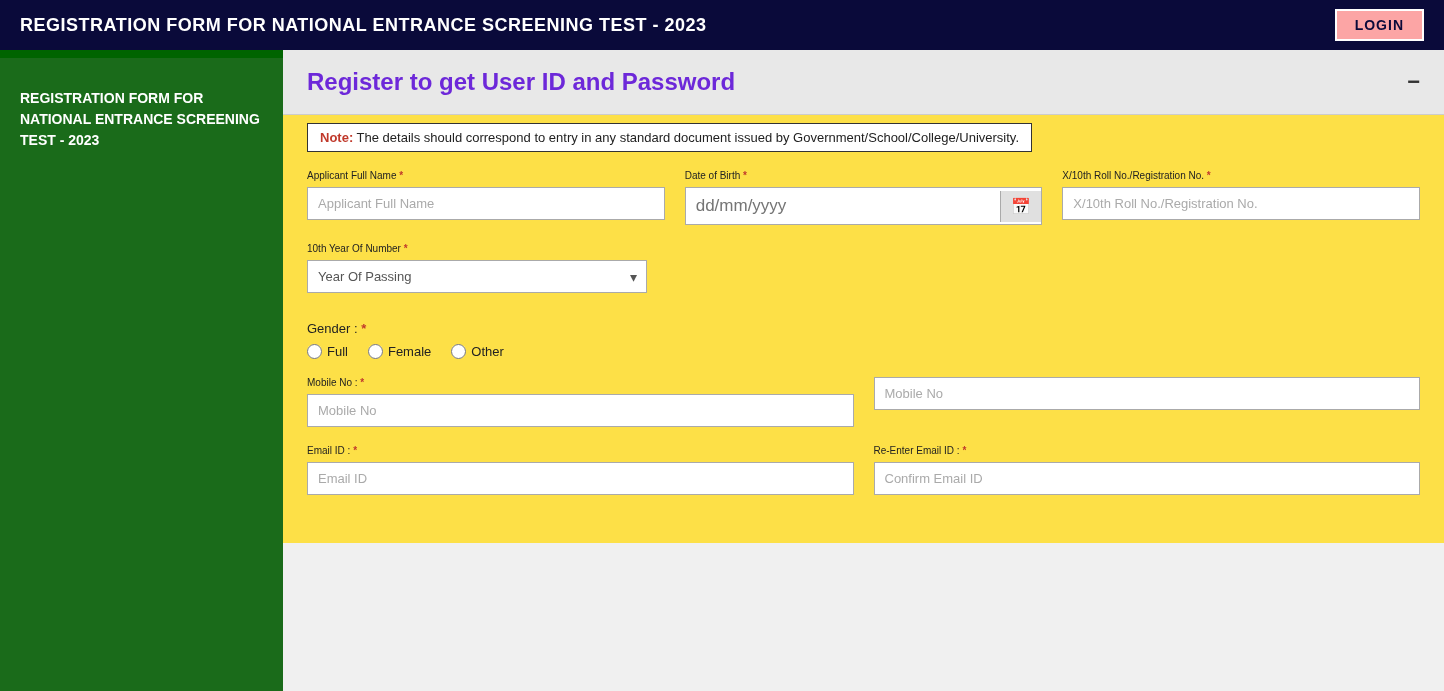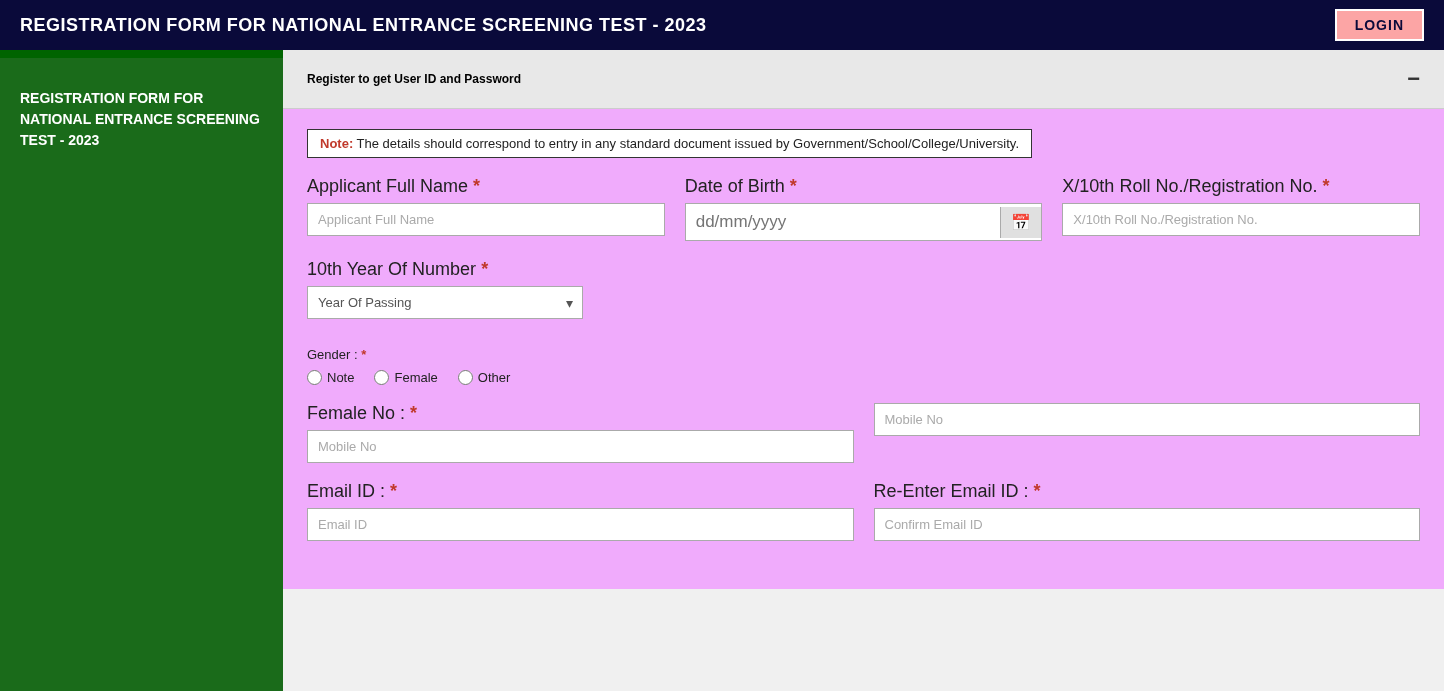--- a/index.html
+++ b/index.html
@@ -71,38 +71,38 @@
     
     .section-header {
       background: #e8e8e8;
       border-bottom: 1px solid #ccc;
       padding: 18px 24px;
       display: flex;
       align-items: center;
       justify-content: space-between;
     }
     .section-header-title {
-      font-size: 12px;
-      font-weight: bold;
-      color: #000000;
+      font-size: 24px;
+      font-weight: bold;
+      color: #6d28d9;
     }
     .collapse-btn {
       font-size: 22px;
       font-weight: bold;
       color: #333;
       background: none;
       border: none;
       cursor: pointer;
       line-height: 1;
     }
 
     
     .form-area {
-      background: #f0abfc;
-      padding: 20px 24px 30px 24px;
+      background: #fde047;
+      padding: 8px 24px 30px 24px;
     }
 
     
     .note-box {
       border: 1px solid #333;
       padding: 6px 12px;
       margin-bottom: 18px;
       font-size: 13px;
       color: #222;
       display: inline-block;
@@ -118,21 +118,21 @@
       display: flex;
       gap: 20px;
       margin-bottom: 18px;
     }
     .form-group {
       display: flex;
       flex-direction: column;
       flex: 1;
     }
     .form-label {
-      font-size: 18px;
+      font-size: 10px;
       color: #222;
       margin-bottom: 6px;
       font-weight: 500;
     }
     .required-star {
       color: #c0392b;
       font-weight: bold;
     }
     .form-input {
       border: 1px solid #aaa;
@@ -173,21 +173,21 @@
       justify-content: center;
     }
     .calendar-icon {
       font-size: 16px;
       color: #555;
     }
 
     
     .form-select-wrapper {
       position: relative;
-      width: 276px;
+      width: 340px;
     }
     .form-select {
       width: 100%;
       border: 1px solid #aaa;
       padding: 8px 30px 8px 10px;
       font-size: 13px;
       color: #555;
       background: #fff;
       appearance: none;
       outline: none;
@@ -332,38 +332,38 @@
 
       
       <div class="gender-row">
         <div class="gender-label-row">
           <span>Gender :</span>
           <span class="required-star"> *</span>
         </div>
         <div class="radio-group">
           <label class="radio-option">
             <input type="radio" name="gender" value="male" style="">
-            <span>Note</span>
+            <span>Full</span>
           </label>
           <label class="radio-option">
             <input type="radio" name="gender" value="female" style="">
             <span>Female</span>
           </label>
           <label class="radio-option">
             <input type="radio" name="gender" value="other" style="">
             <span>Other</span>
           </label>
         </div>
       </div>
 
       
       <div class="two-col-row">
         <div class="form-group">
           <label class="form-label">
-            <span>Female No :</span>
+            <span>Mobile No :</span>
             <span class="required-star"> *</span>
           </label>
           <input class="form-input" type="text" placeholder="Mobile No" style="">
         </div>
         <div class="form-group">
           <input class="form-input" type="text" placeholder="Mobile No" style="">
         </div>
       </div>
 
       

